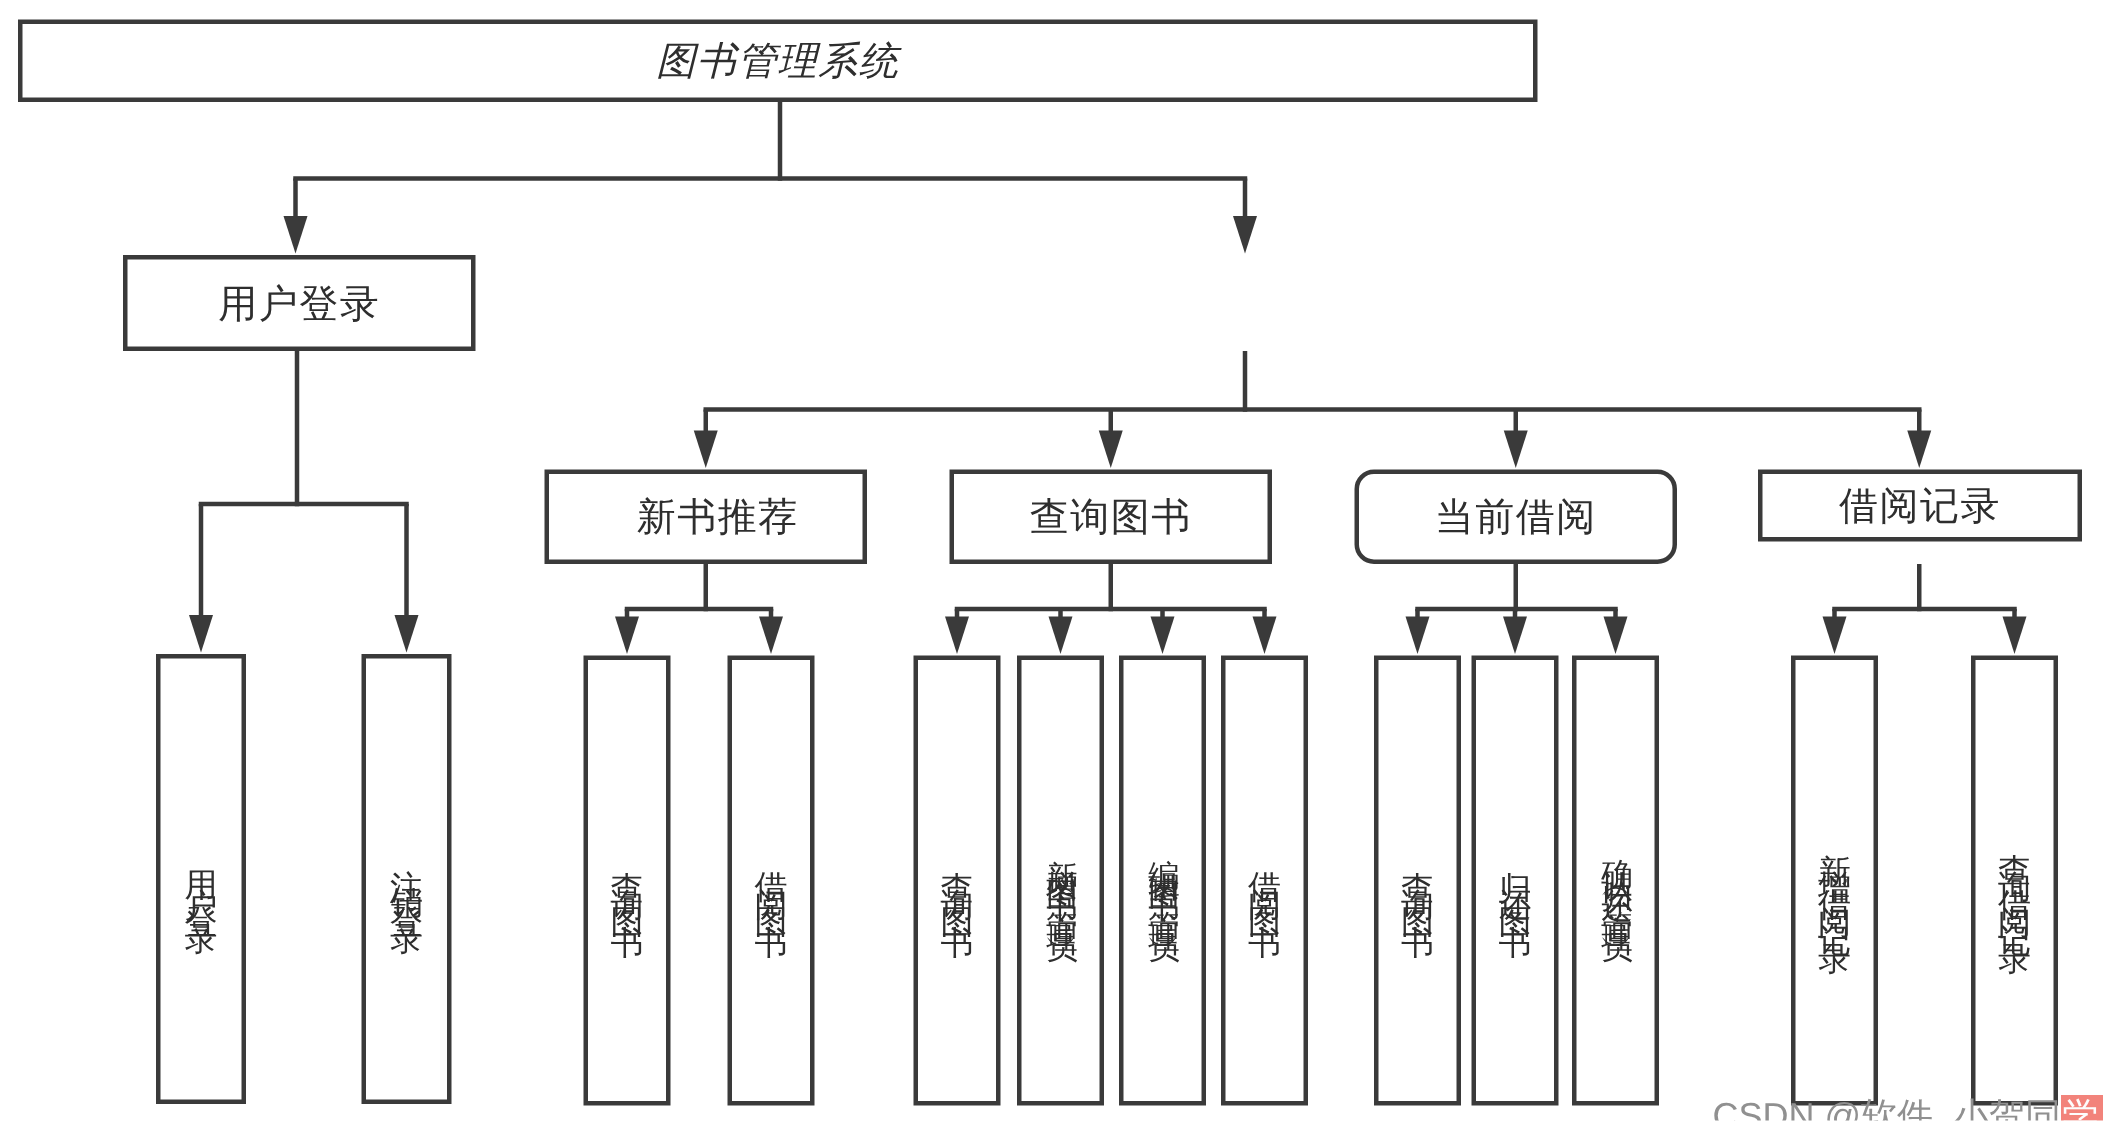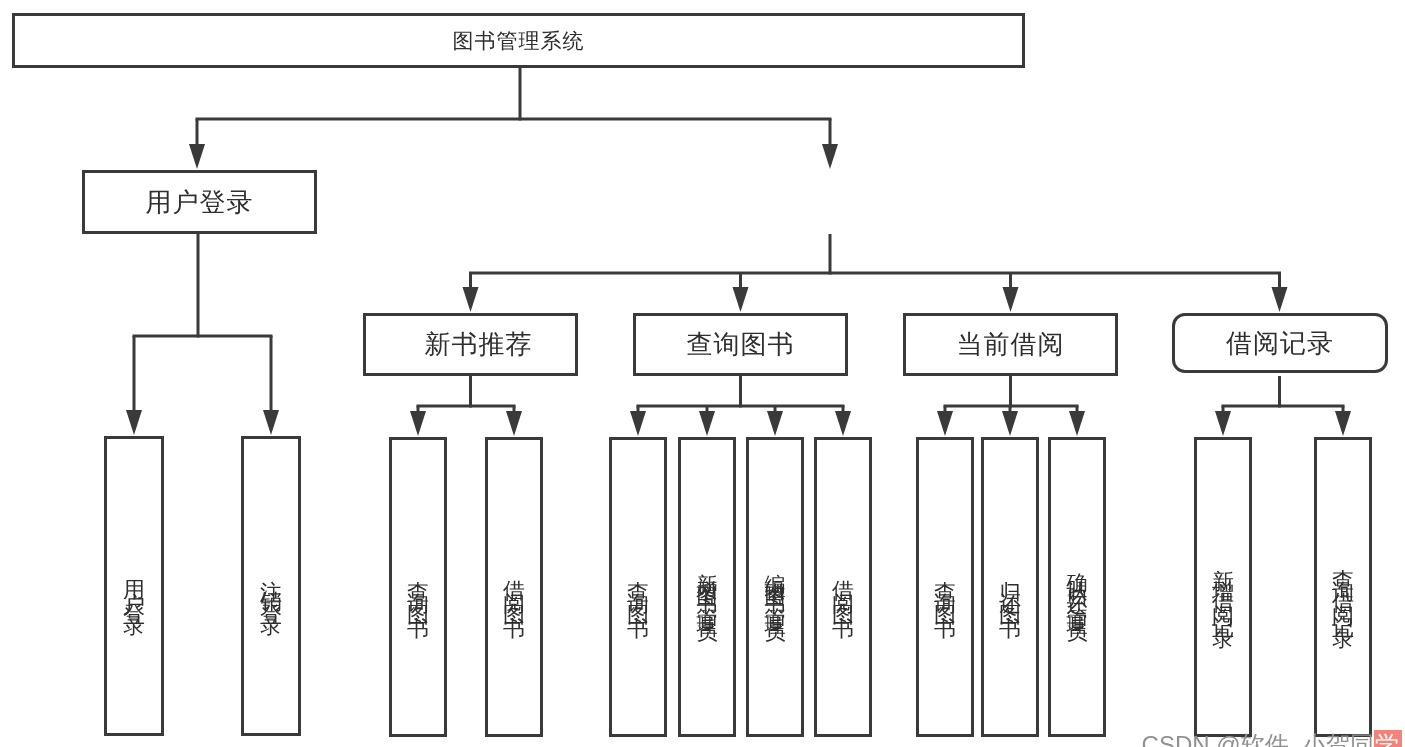--- a/index.html
+++ b/index.html
@@ -23,21 +23,21 @@
   .node{
     position:absolute;
     background:var(--background);
     border:3px solid var(--line);
     display:flex;
     align-items:center;
     justify-content:center;
     color:var(--text);
   }
   .node.h{font-size:26px;letter-spacing:1px;}
-  .node.root{font-size:21px;}
+  .node.root{font-size:26px;font-style:italic;}
   .node.v{
     display:block;
     writing-mode:vertical-rl;
     text-orientation:mixed;
     text-align:center;
     font-size:22px;
     letter-spacing:12px;
     line-height:52px;
   }
   .node.v.tight{font-size:21px;letter-spacing:7px;}
@@ -127,22 +127,22 @@
       <polygon points="1335,411 1351,411 1343,436"></polygon>
     </g>
   </svg>
 
   <div class="node h root" style="left:12px;top:13px;width:1013px;height:55px;">图书管理系统</div>
 
   <div class="node h" style="left:82px;top:170px;width:235px;height:64px;">用户登录</div>
 
   <div class="node h" style="left:363px;top:313px;width:215px;height:63px;padding-left:16px;">新书推荐</div>
   <div class="node h" style="left:633px;top:313px;width:215px;height:63px;">查询图书</div>
-  <div class="node h" style="left:903px;top:313px;width:215px;height:63px;">当前借阅</div>
-  <div class="node h" style="left:1172px;top:313px;width:216px;height:60px;border-radius:13px;">借阅记录</div>
+  <div class="node h" style="left:903px;top:313px;width:215px;height:63px;border-radius:13px;">当前借阅</div>
+  <div class="node h" style="left:1172px;top:313px;width:216px;height:48px;">借阅记录</div>
 
   <div class="node v" style="left:104px;top:436px;width:60px;height:300px;line-height:54px;">用户登录</div>
   <div class="node v" style="left:241px;top:436px;width:60px;height:300px;line-height:54px;">注销登录</div>
 
   <div class="node v" style="left:389px;top:437px;width:58px;height:300px;">查询图书</div>
   <div class="node v" style="left:485px;top:437px;width:58px;height:300px;">借阅图书</div>
 
   <div class="node v" style="left:609px;top:437px;width:58px;height:300px;">查询图书</div>
   <div class="node v tight" style="left:678px;top:437px;width:58px;height:300px;">新增图书（管理员）</div>
   <div class="node v tight" style="left:746px;top:437px;width:58px;height:300px;">编辑图书（管理员）</div>

